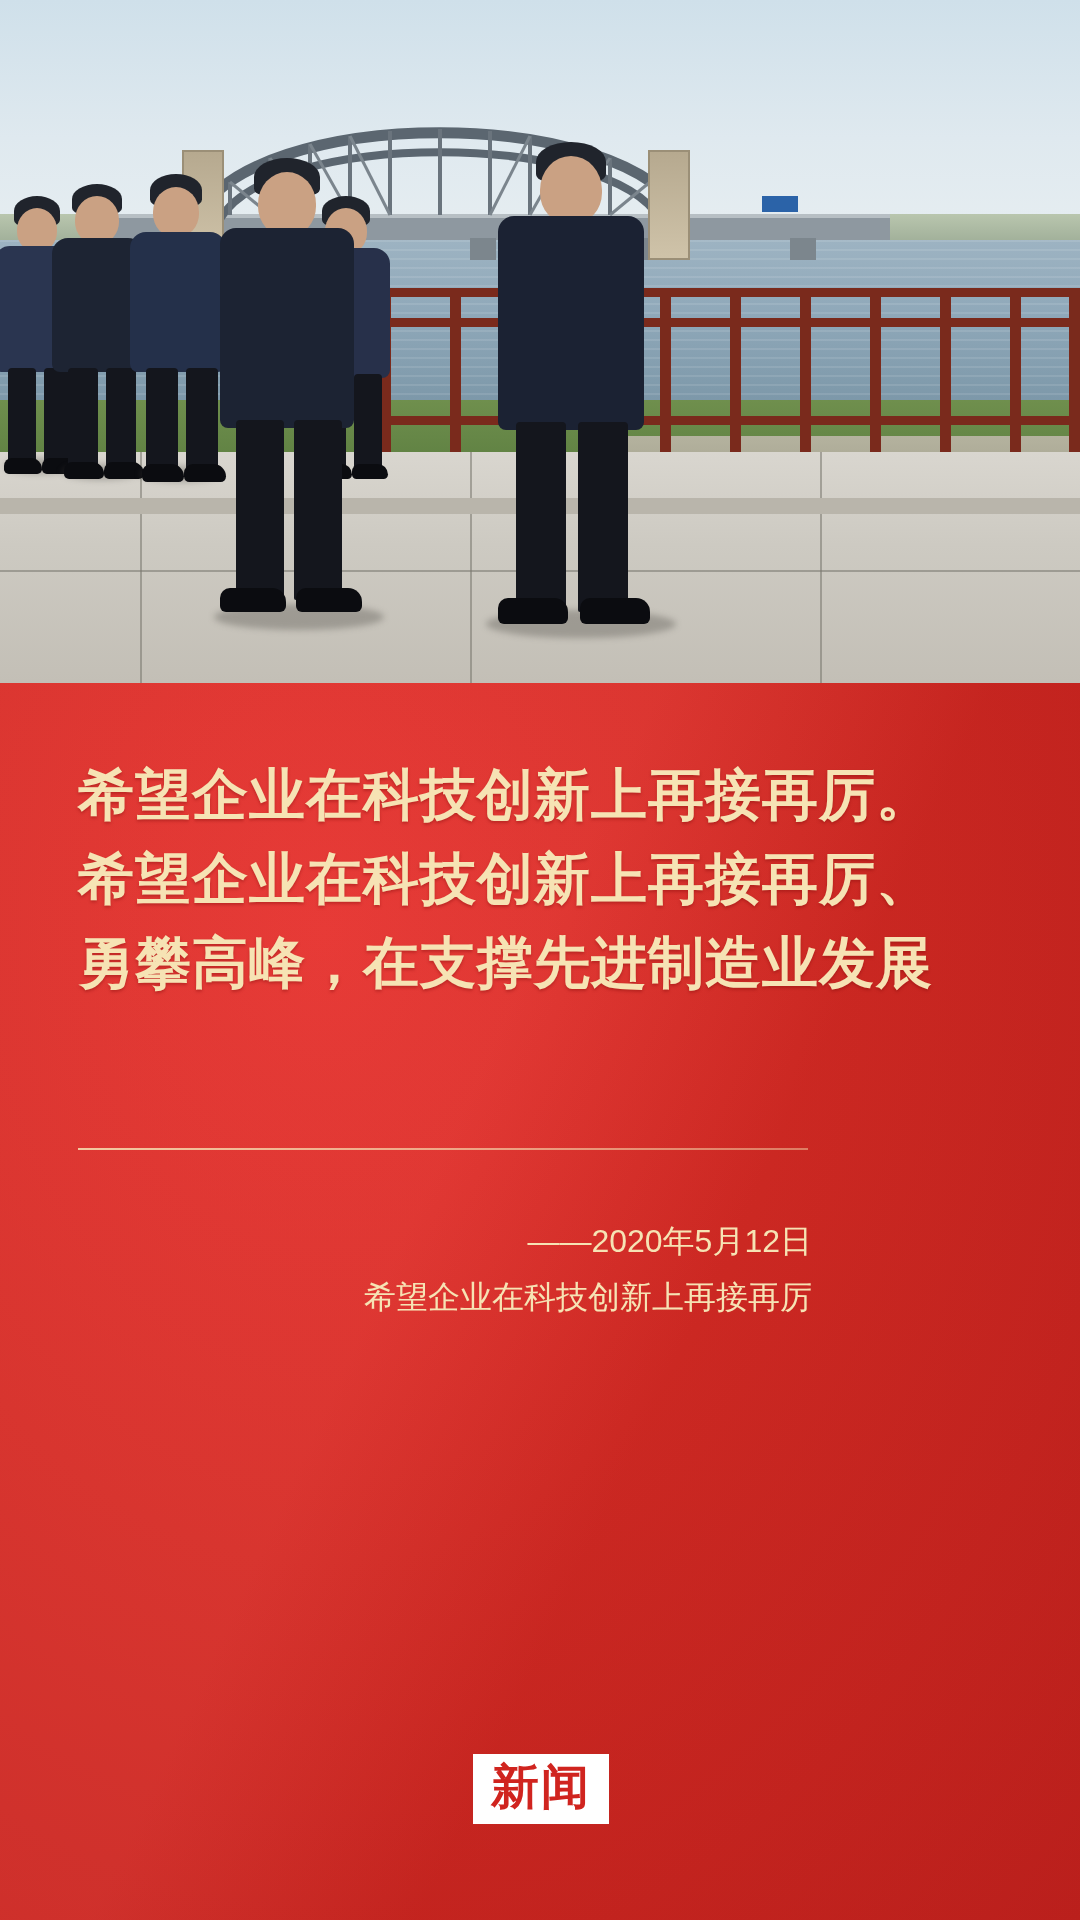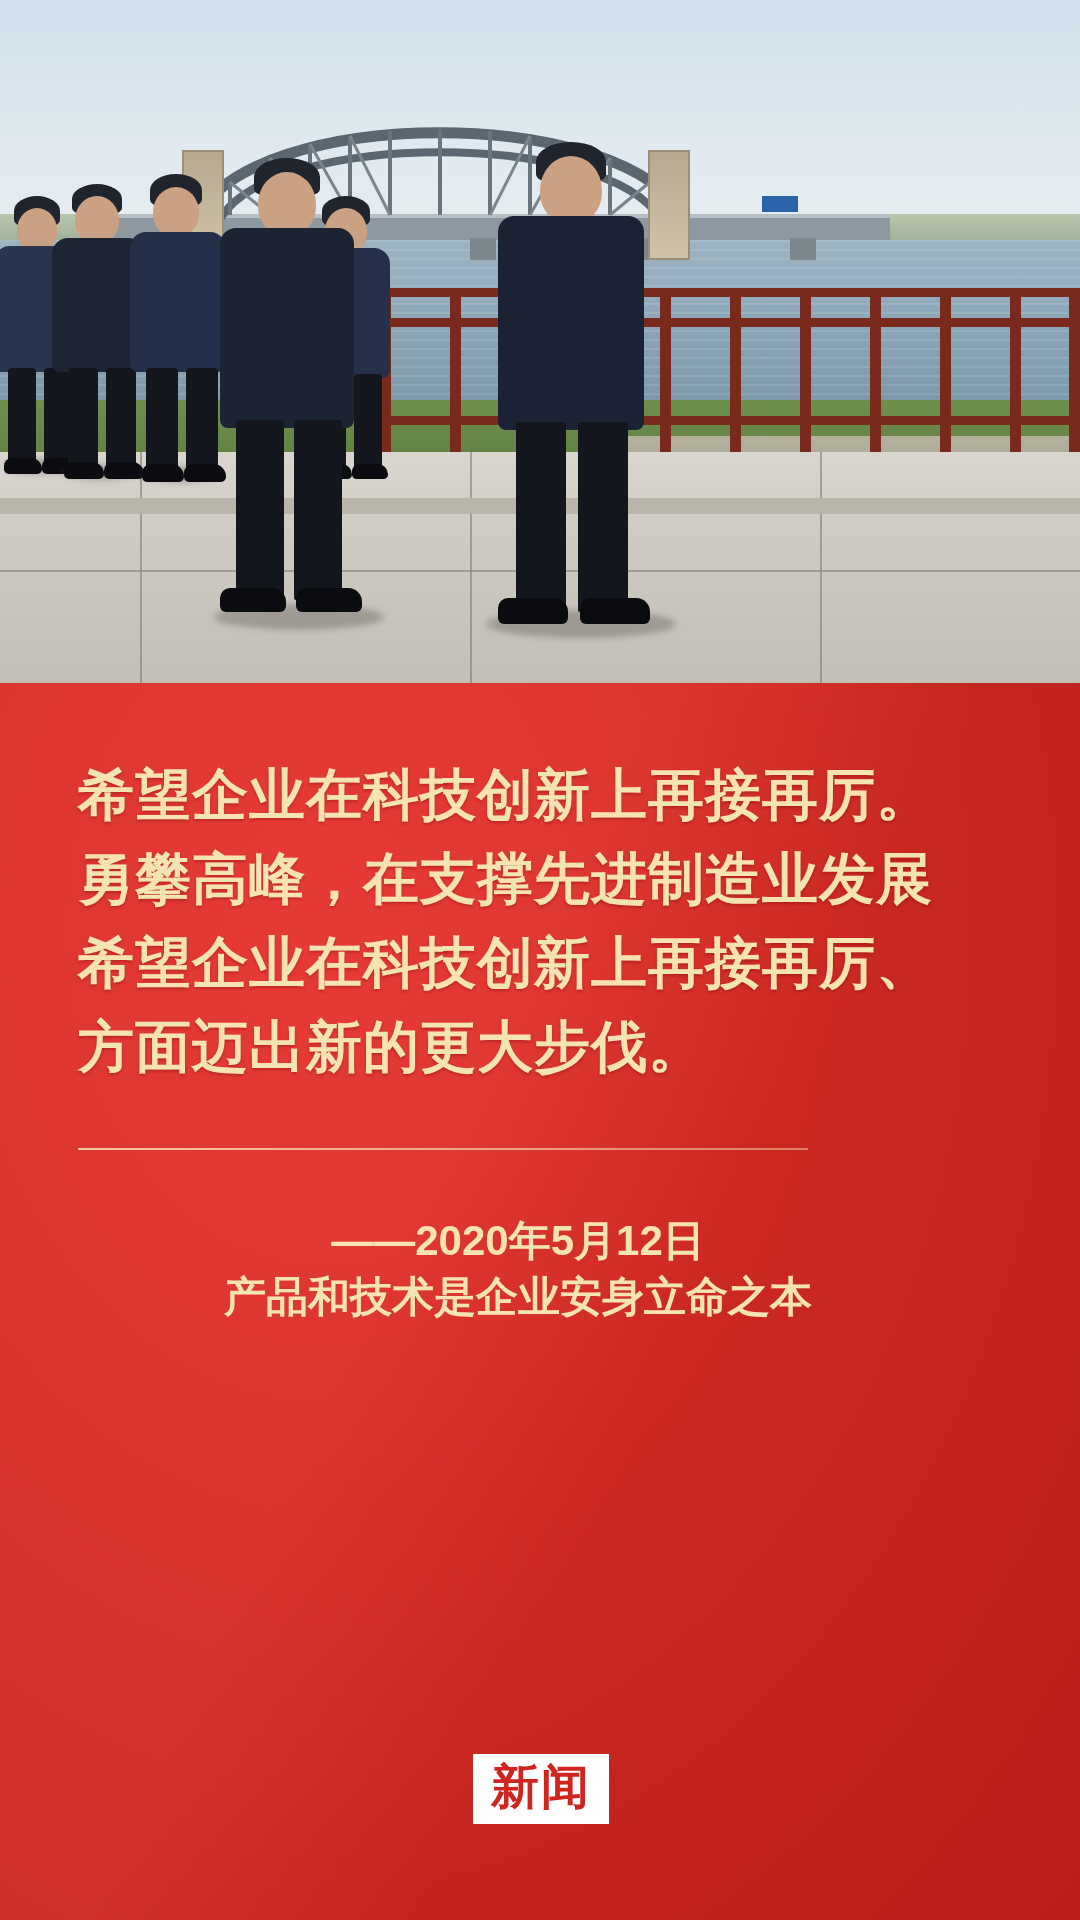--- a/index.html
+++ b/index.html
@@ -149,25 +149,24 @@
     font-weight:bold;
     letter-spacing:1px;
     text-shadow:0 2px 3px rgba(120,10,8,0.35);
   }
   .divider {
     position:absolute; left:78px; top:465px; width:730px; height:2px;
     background:linear-gradient(90deg, rgba(246,227,180,0.85), rgba(246,227,180,0.45));
   }
   .attrib {
     position:absolute; right:268px; top:530px;
-    text-align:center;
+    text-align:right;
     color:#f6e3b4;
-    font-size:42px;
+    font-size:32px;
     line-height:56px;
-    font-weight:bold;
   }
   .attrib .date { white-space:nowrap; }
   .attrib .src  { white-space:nowrap; }
 
   
   .logo {
     position:absolute; left:0; right:0; bottom:96px;
     display:flex; justify-content:center; align-items:center; gap:0;
   }
   .logo-main {
@@ -323,29 +322,28 @@
       <div class="shoe" style="left:6px; top:456px; width:70px; height:26px;"></div>
       <div class="shoe" style="left:88px; top:456px; width:70px; height:26px;"></div>
     </div>
   </div>
 
   <div class="panel">
     <div class="panel-tex"></div>
 
     <div class="quote">
       <div>希望企业在科技创新上再接再厉。</div>
+      <div>希望企业在科技创新上再接再厉、</div>
       <div>勇攀高峰，在支撑先进制造业发展</div>
-      <div>希望企业在科技创新上再接再厉、</div>
-      <div>方面迈出新的更大步伐。</div>
     </div>
 
     <div class="divider"></div>
 
     <div class="attrib">
       <div class="date">——2020年5月12日</div>
-      <div class="src">产品和技术是企业安身立命之本</div>
+      <div class="src">希望企业在科技创新上再接再厉</div>
     </div>
 
     <div class="logo">
       <span class="logo-badge">新闻</span>
     </div>
   </div>
 </div>
 
 </body></html>

